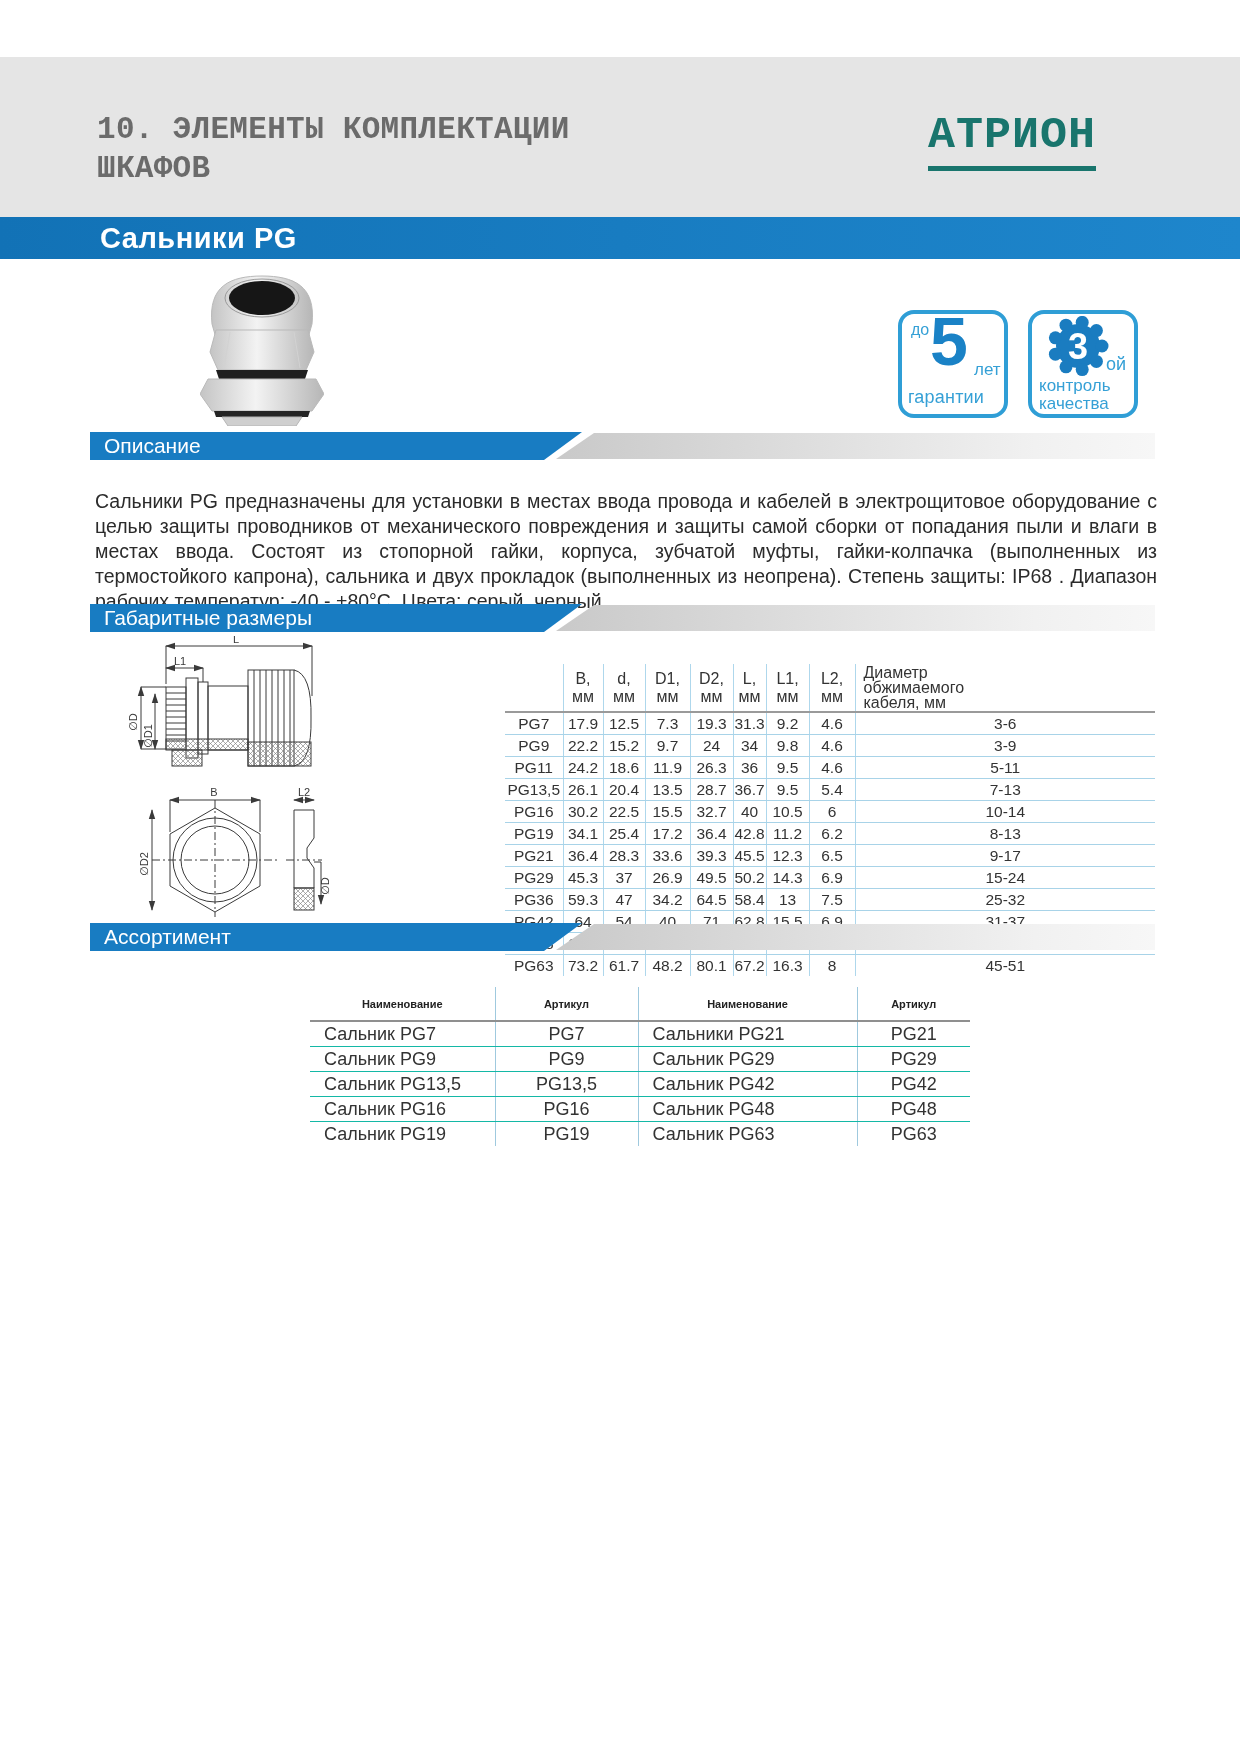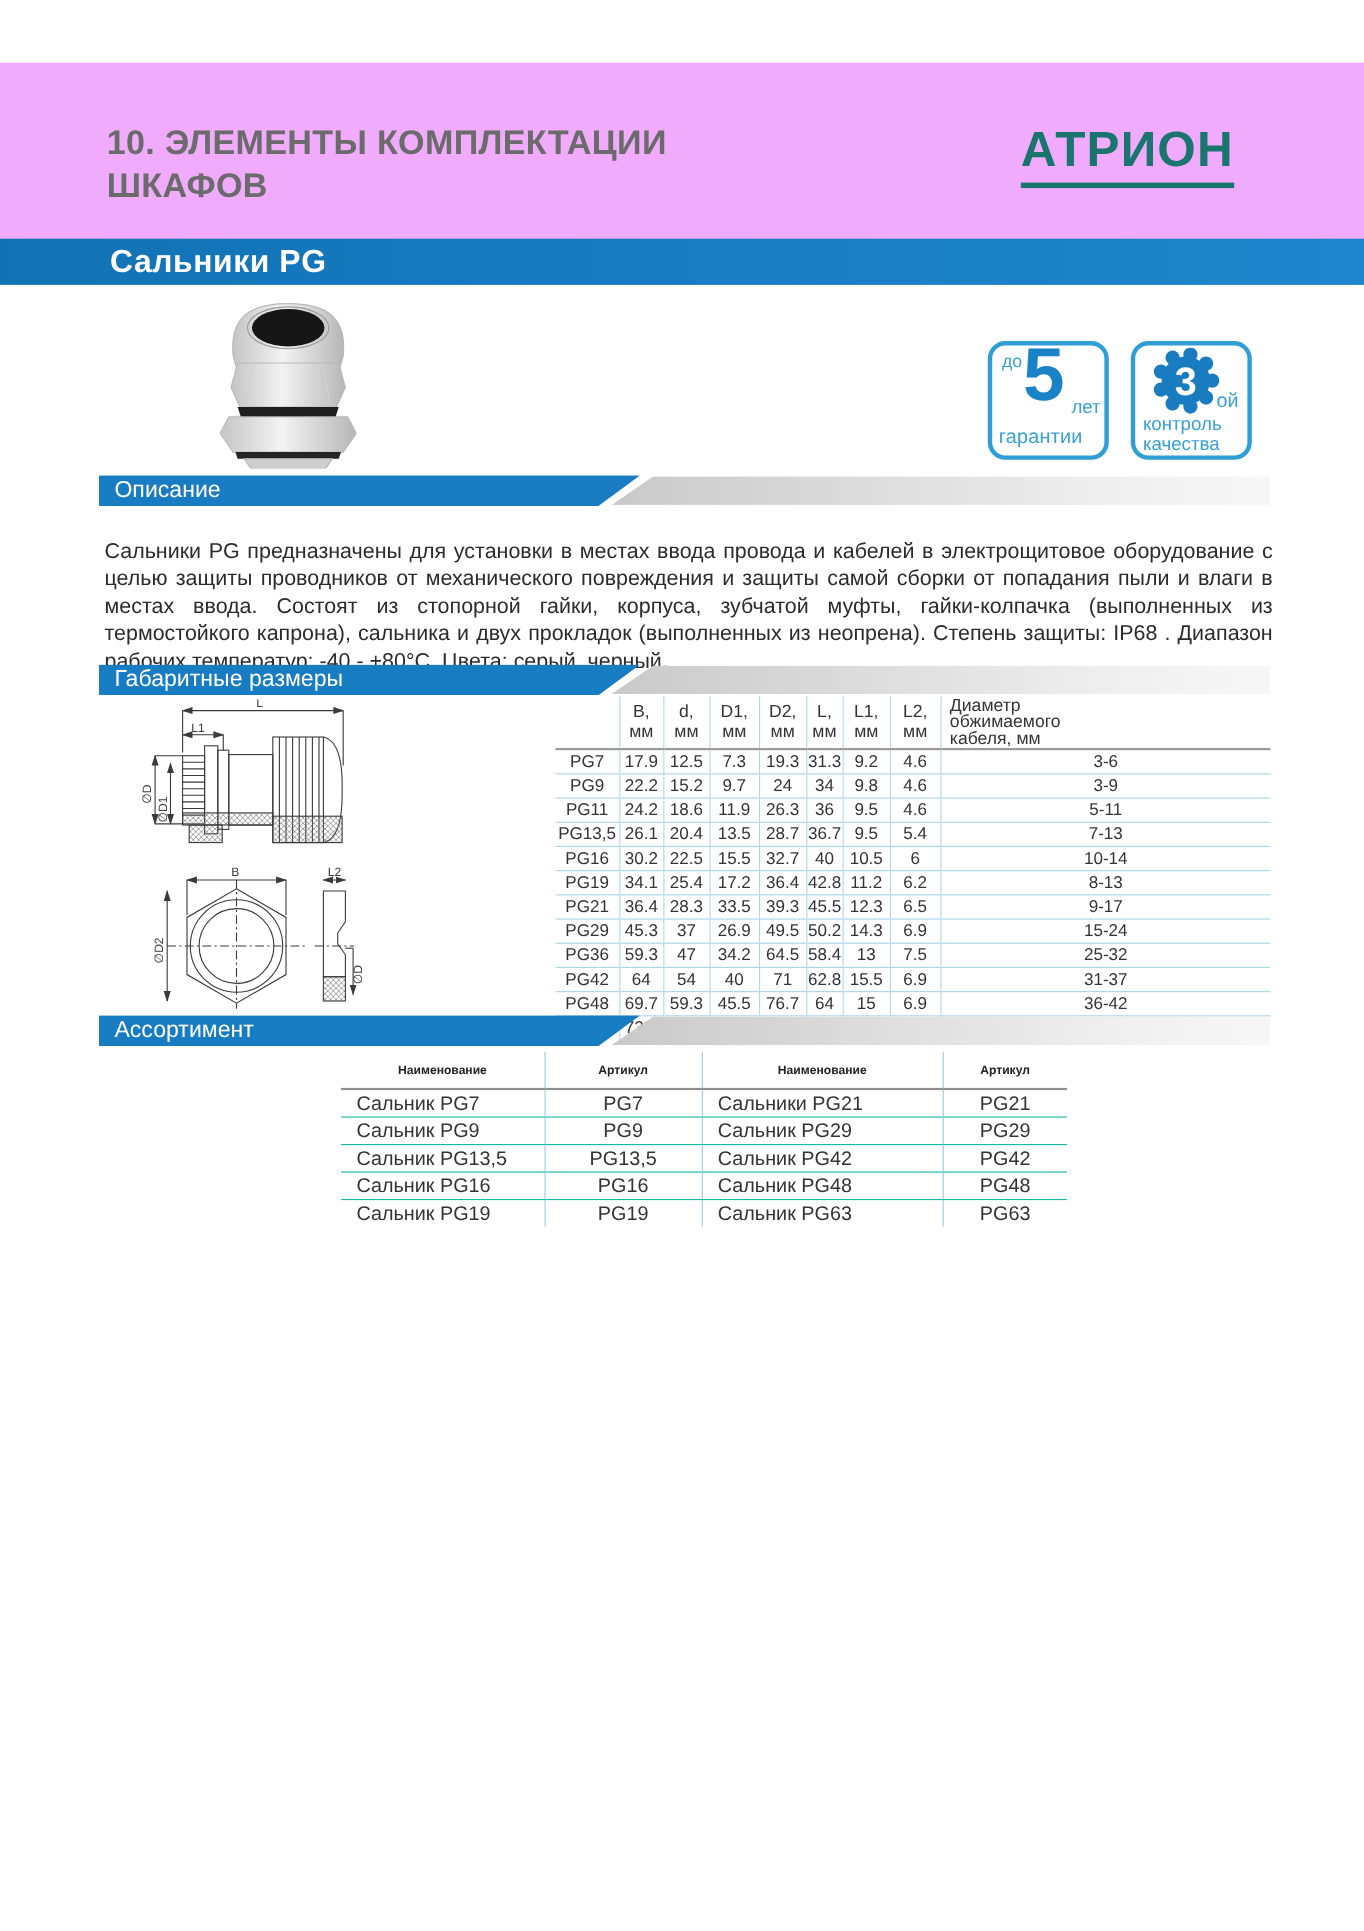--- a/index.html
+++ b/index.html
@@ -1,20 +1,20 @@
 <!DOCTYPE html>
 <html><head>
 <meta charset="utf-8">
 <style>
   html,body{margin:0;padding:0;background:#fff;}
   .page{position:relative;width:1240px;height:1755px;background:#ffffff;overflow:hidden;
         font-family:"Liberation Sans", sans-serif;}
 
   
-  .chapter-header{position:absolute;left:0;top:57px;width:1240px;height:176px;background:#f0abfc;}
+  .chapter-header{position:absolute;left:0;top:57px;width:1240px;height:176px;background:#e5e5e5;font-family:Liberation Mono, monospace;}
   .chapter-title{position:absolute;left:97px;top:53px;font-size:31px;font-weight:bold;
                  color:#6b6b6b;line-height:39px;letter-spacing:.3px;}
   .brand-logo{position:absolute;left:928px;top:56px;font-size:45px;font-weight:bold;color:#19756d;
               letter-spacing:1px;border-bottom:5px solid #19756d;padding-bottom:7px;line-height:46px;}
 
   
   .product-bar{position:absolute;left:0;top:217px;width:1240px;height:42px;
                background:linear-gradient(90deg,#1272b6,#1e86cc);}
   .product-bar span{display:block;padding-left:100px;line-height:42px;color:#fff;
                     font-size:29px;font-weight:bold;letter-spacing:.5px;border-radius:17px;}
@@ -50,21 +50,21 @@
 
   
   .desc{position:absolute;left:95px;top:489px;width:1062px;margin:0;font-size:19.5px;
         line-height:25px;text-align:justify;color:#2b2b2b;}
 
   
   .drawing{position:absolute;left:108px;top:636px;width:252px;height:284px;}
   .drawing text{font-family:"Liberation Sans",sans-serif;font-size:11px;fill:#3a3a3a;}
 
   
-  table{border-collapse:collapse;table-layout:fixed;}
+  table{border-collapse:collapse;table-layout:fixed;margin-top:31px;}
   .dims{position:absolute;left:505px;top:633px;width:650px;font-size:15.5px;color:#333;}
   .dims th{font-weight:normal;font-size:16px;vertical-align:middle;text-align:center;height:45px;
            border-bottom:2px solid #9a9a9a;color:#333;}
   .dims th:last-child{text-align:left;padding:0 182px 0 8px;line-height:15px;}
   .dims td{text-align:center;height:19px;}
   .dims td,.dims th{border-left:1px solid #aed7ec;}
   .dims td:first-child,.dims th:first-child{border-left:none;}
   .dims tbody tr:not(:last-child) td{border-bottom:1px solid #a8d3e8;}
 
   
@@ -312,21 +312,21 @@
           <td>36.4</td>
           <td>42.8</td>
           <td>11.2</td>
           <td>6.2</td>
           <td>8-13</td>
         </tr>
         <tr>
           <td>PG21</td>
           <td>36.4</td>
           <td>28.3</td>
-          <td>33.5</td>
+          <td>33.6</td>
           <td>39.3</td>
           <td>45.5</td>
           <td>12.3</td>
           <td>6.5</td>
           <td>9-17</td>
         </tr>
         <tr>
           <td>PG29</td>
           <td>45.3</td>
           <td>37</td>

